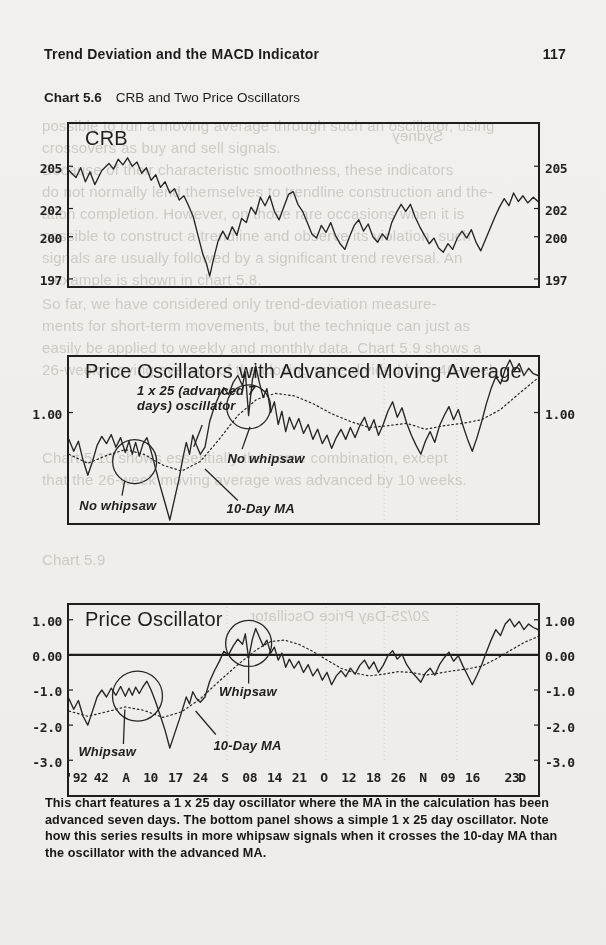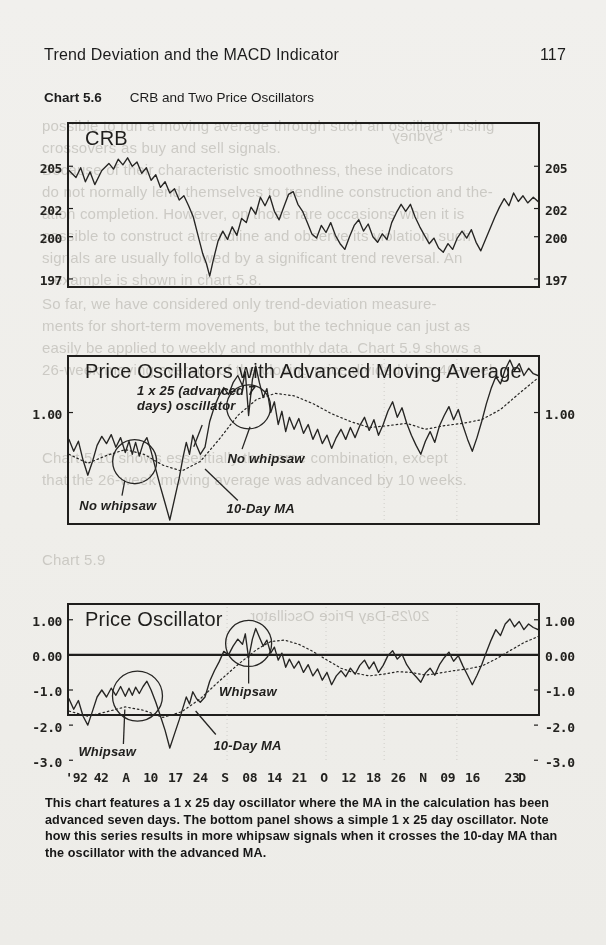--- a/index.html
+++ b/index.html
@@ -7,25 +7,25 @@
   #page{position:relative;width:606px;height:945px;margin:0 auto;
         background:linear-gradient(180deg,#f1f0ed 0%,#efeeea 55%,#edecE8 100%);
         overflow:hidden;font-family:"Liberation Sans",sans-serif;color:#1c1c1c;}
   
   #ghost{position:absolute;inset:0;z-index:1;pointer-events:none;}
   .ghost-line{position:absolute;left:42px;width:524px;font-size:15px;line-height:20px;
         letter-spacing:.2px;color:rgba(128,123,114,.32);filter:blur(.4px);
         text-align:justify;white-space:nowrap;overflow:hidden;}
   .ghost-mirror{transform:scaleX(-1);text-align:left;width:auto;}
   
-  .hdr{position:absolute;top:46px;font-size:16px;font-weight:400;letter-spacing:.2px;z-index:3;}
+  .hdr{position:absolute;top:46px;font-size:14px;font-weight:700;letter-spacing:.2px;z-index:3;}
   #hdr-title{left:44px;}
   #hdr-page{left:480px;width:86px;text-align:right;}
   .figline{position:absolute;top:90px;left:44px;font-size:13.5px;z-index:3;}
-  .figline .fignum{font-weight:700;margin-right:28px;text-align:center;}
+  .figline .fignum{font-weight:700;margin-right:14px;text-align:center;}
   
   .panel{position:absolute;border:2px solid #1f1e1c;box-sizing:border-box;z-index:2;background:transparent;}
   .panel svg{position:absolute;left:0;top:0;}
   .panel-title{position:absolute;left:16px;top:3px;font-size:20px;font-weight:400;
         letter-spacing:.2px;color:#1f1e1c;white-space:nowrap;}
   .ann{position:absolute;font-size:13px;font-style:italic;font-weight:600;color:#21201e;
         white-space:pre-line;line-height:15px;letter-spacing:.2px;}
   .ylab,.xlab{position:absolute;font-family:"DejaVu Sans Mono","Liberation Mono",monospace;
         font-weight:700;font-size:13px;letter-spacing:-.4px;color:#23221f;z-index:3;}
   .ylab{width:32px;}
@@ -97,21 +97,21 @@
           <line x1="0" y1="55.53237410071942" x2="4" y2="55.53237410071942" stroke="#1f1e1c" stroke-width="1.2"></line>
           <line x1="465" y1="55.53237410071942" x2="469" y2="55.53237410071942" stroke="#1f1e1c" stroke-width="1.2"></line>
         </svg>
         <div class="panel-title">Price Oscillators with Advanced Moving Average</div>
         <div class="ann" style="left: 68.005px; top: 25.73px;">1 x 25 (advanced 7
 days) oscillator</div>
         <div class="ann" style="left: 158.522px; top: 93.79px;">No whipsaw</div>
         <div class="ann" style="left: 10.318px; top: 141.1px;">No whipsaw</div>
         <div class="ann" style="left: 157.584px; top: 143.59px;">10-Day MA</div>
       </div>
-      <div class="panel" style="left: 67px; top: 603px; width: 473px; height: 113px;">
+      <div class="panel" style="left: 67px; top: 603px; width: 473px; height: 194px;">
         <svg width="469" height="157">
           <line x1="158.053" y1="2" x2="158.053" y2="155" stroke="#a8a6a1" stroke-width="0.8" stroke-dasharray="1,3" opacity="0.55"></line>
           <line x1="257.01199999999994" y1="2" x2="257.01199999999994" y2="155" stroke="#a8a6a1" stroke-width="0.8" stroke-dasharray="1,3" opacity="0.55"></line>
           <line x1="315.168" y1="2" x2="315.168" y2="155" stroke="#a8a6a1" stroke-width="0.8" stroke-dasharray="1,3" opacity="0.55"></line>
           <line x1="387.86300000000006" y1="2" x2="387.86300000000006" y2="155" stroke="#a8a6a1" stroke-width="0.8" stroke-dasharray="1,3" opacity="0.55"></line>
           <line x1="0" y1="49.87472035794184" x2="469" y2="49.87472035794184" stroke="#1f1e1c" stroke-width="2.4"></line>
           <polyline points="0.0,93.8 4.7,104.3 9.4,95.5 14.1,111.3 18.8,120.1 23.5,106.1 28.1,92.0 32.8,85.0 37.5,92.0 42.2,83.2 46.9,90.3 51.6,81.5 56.3,91.3 60.0,83.2 63.3,90.3 66.6,82.2 70.3,88.5 74.1,81.5 77.9,76.2 82.1,85.0 86.8,97.3 91.5,111.3 96.1,125.4 100.8,143.0 105.5,128.9 110.2,114.9 114.0,102.6 117.3,92.0 120.5,99.0 123.8,86.8 127.6,93.8 131.3,97.3 136.0,92.0 140.7,76.2 145.4,65.7 150.1,56.9 154.8,46.4 159.5,49.9 164.1,41.1 168.8,34.1 173.5,39.3 176.3,28.8 179.6,53.4 183.4,34.1 186.7,23.5 190.4,32.3 194.2,41.1 197.9,35.1 201.7,48.1 205.4,42.1 209.2,55.1 212.9,48.1 216.7,62.2 220.4,54.1 225.1,63.2 229.8,56.2 234.5,67.4 239.2,59.7 243.9,70.9 248.6,63.9 253.3,75.2 258.0,67.4 262.6,79.7 267.3,70.9 272.0,65.7 276.7,71.7 281.4,63.2 286.1,69.2 290.8,60.4 295.5,55.1 300.2,63.9 304.9,56.9 309.5,67.4 314.2,60.4 318.9,50.6 323.6,45.7 328.3,54.1 333.0,49.2 337.7,59.7 342.4,66.7 347.1,71.7 351.8,77.3 356.4,68.1 361.1,63.2 365.8,70.2 370.5,59.7 375.2,52.7 379.9,47.1 384.6,56.2 389.3,50.6 394.0,61.1 398.6,70.2 403.3,79.7 408.0,70.2 412.7,59.7 417.4,47.1 422.1,35.1 426.8,24.6 431.5,30.6 436.2,19.0 440.9,14.0 445.5,21.8 450.2,16.5 454.9,24.6 459.6,19.0 464.3,22.5 469.0,24.6" fill="none" stroke="#262523" stroke-linejoin="round" stroke-linecap="round" stroke-width="1.35"></polyline>
           <polyline points="0.0,106.1 18.8,111.3 37.5,106.8 56.3,101.9 75.0,105.4 93.8,112.4 112.6,106.8 131.3,93.8 150.1,76.2 168.8,59.7 187.6,44.6 201.7,36.5 215.7,35.1 229.8,39.3 243.9,46.4 258.0,55.1 272.0,63.2 286.1,68.1 300.2,70.9 314.2,69.2 328.3,66.7 342.4,67.4 356.4,70.2 370.5,68.1 384.6,65.7 398.6,63.9 412.7,61.1 426.8,54.1 440.9,45.7 454.9,37.6 469.0,31.6" fill="none" stroke="#262523" stroke-linejoin="round" stroke-linecap="round" stroke-width="1.2" stroke-dasharray="1.6,2.8"></polyline>
           <circle cx="68.47399999999999" cy="91.05999999999999" r="25" fill="none" stroke="#262523" stroke-width="1.3"></circle>
           <circle cx="179.62699999999998" cy="38.464999999999996" r="23" fill="none" stroke="#262523" stroke-width="1.3"></circle>

